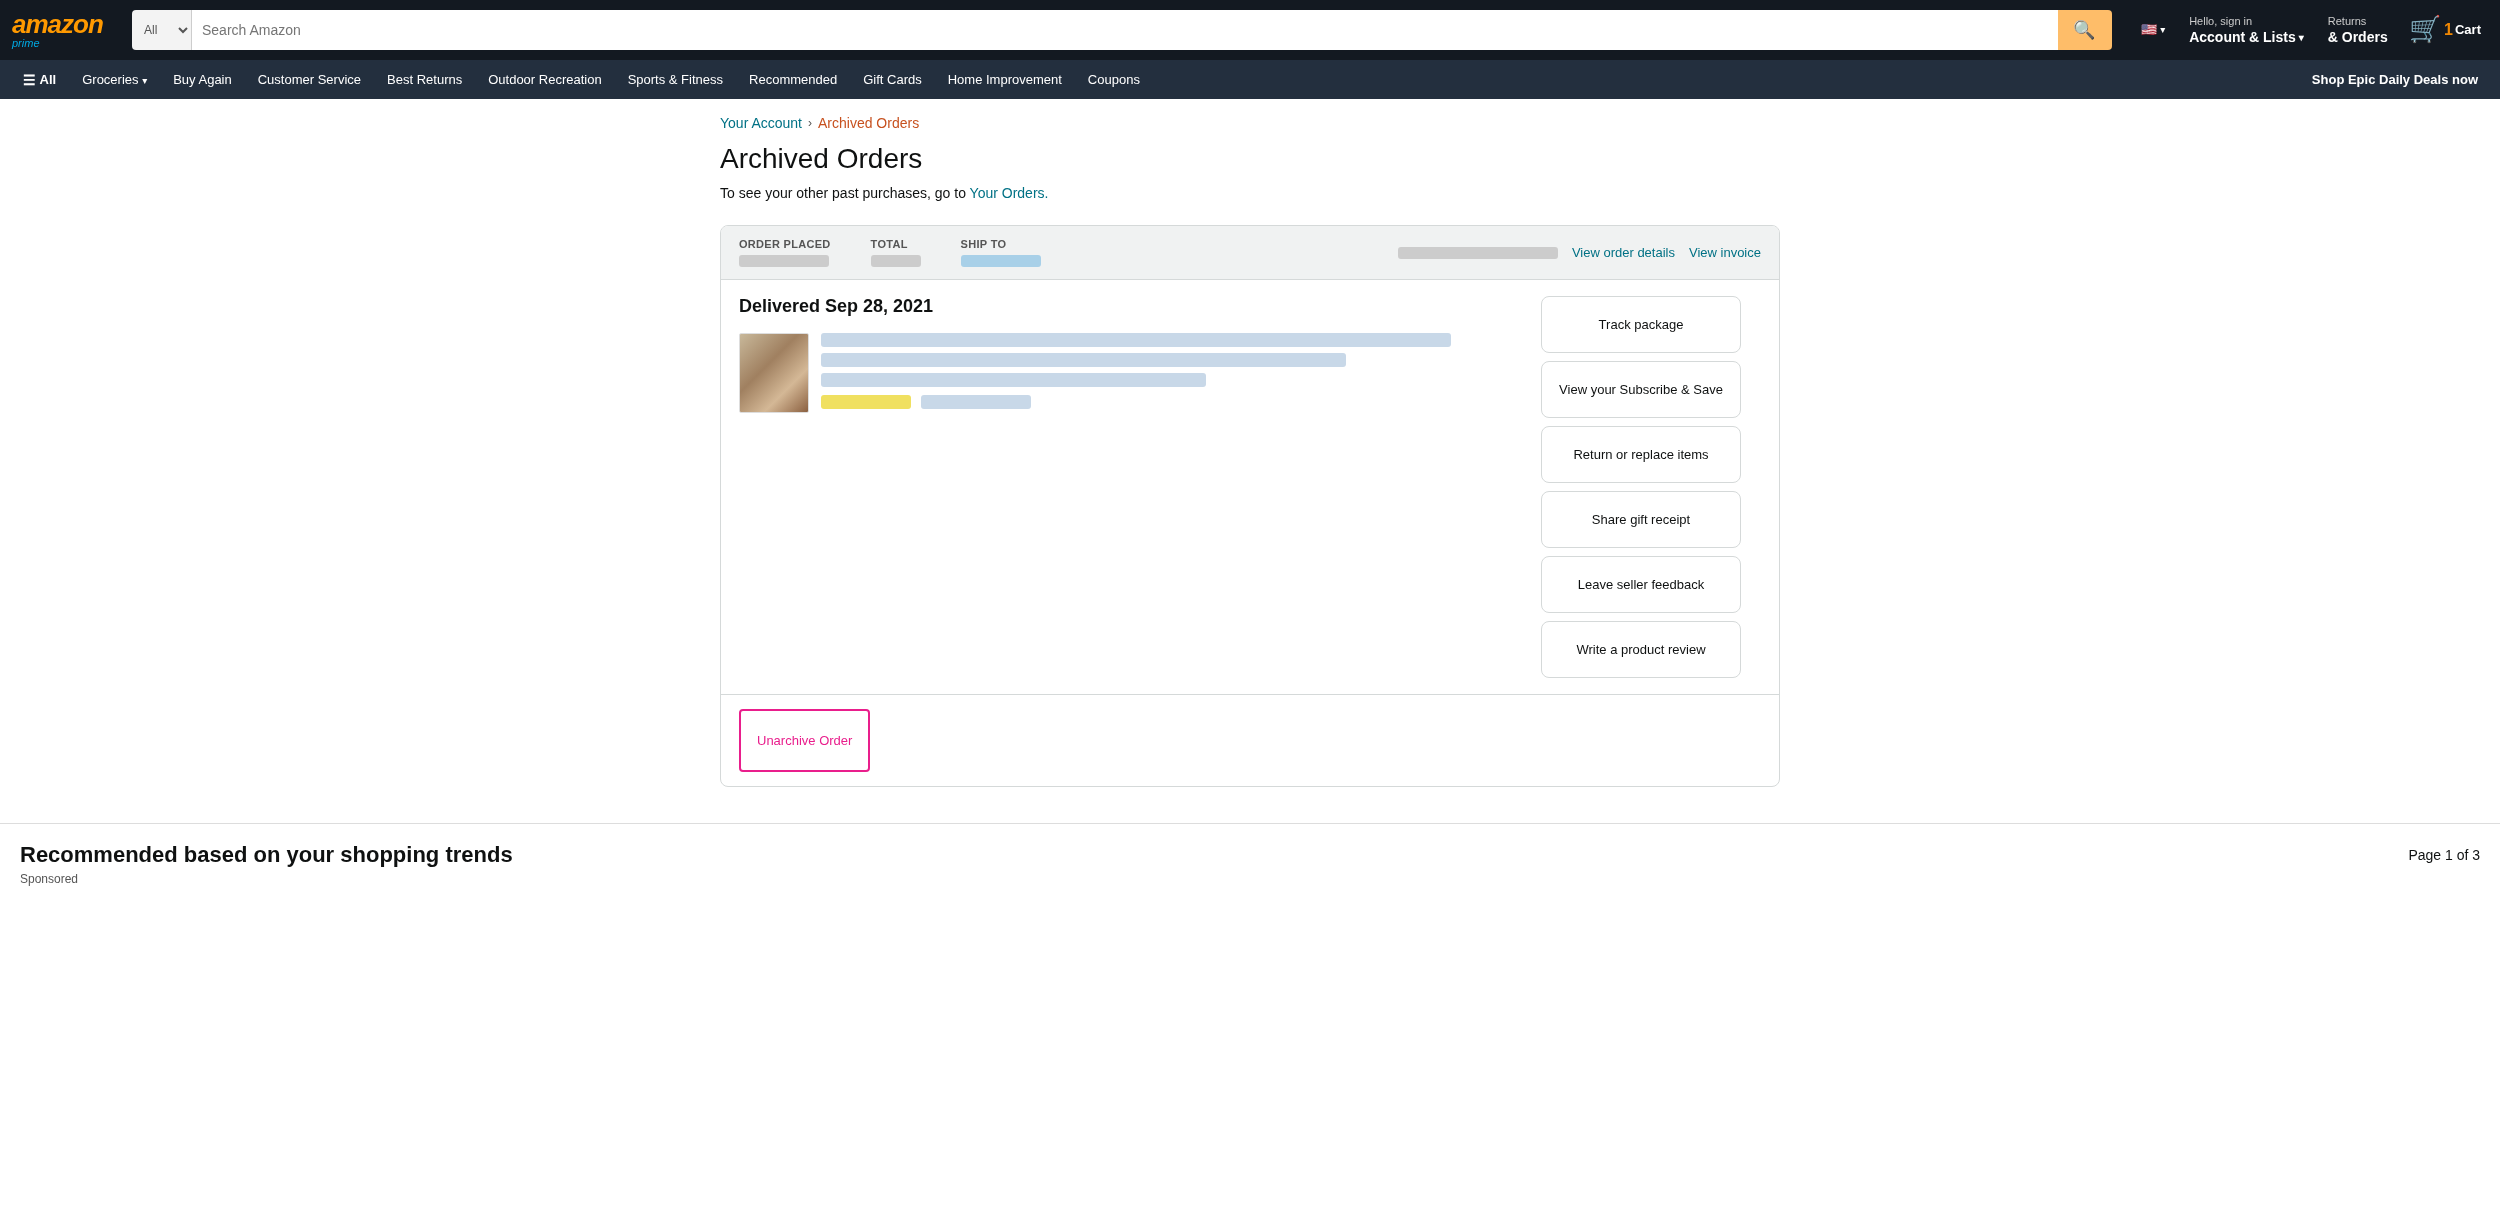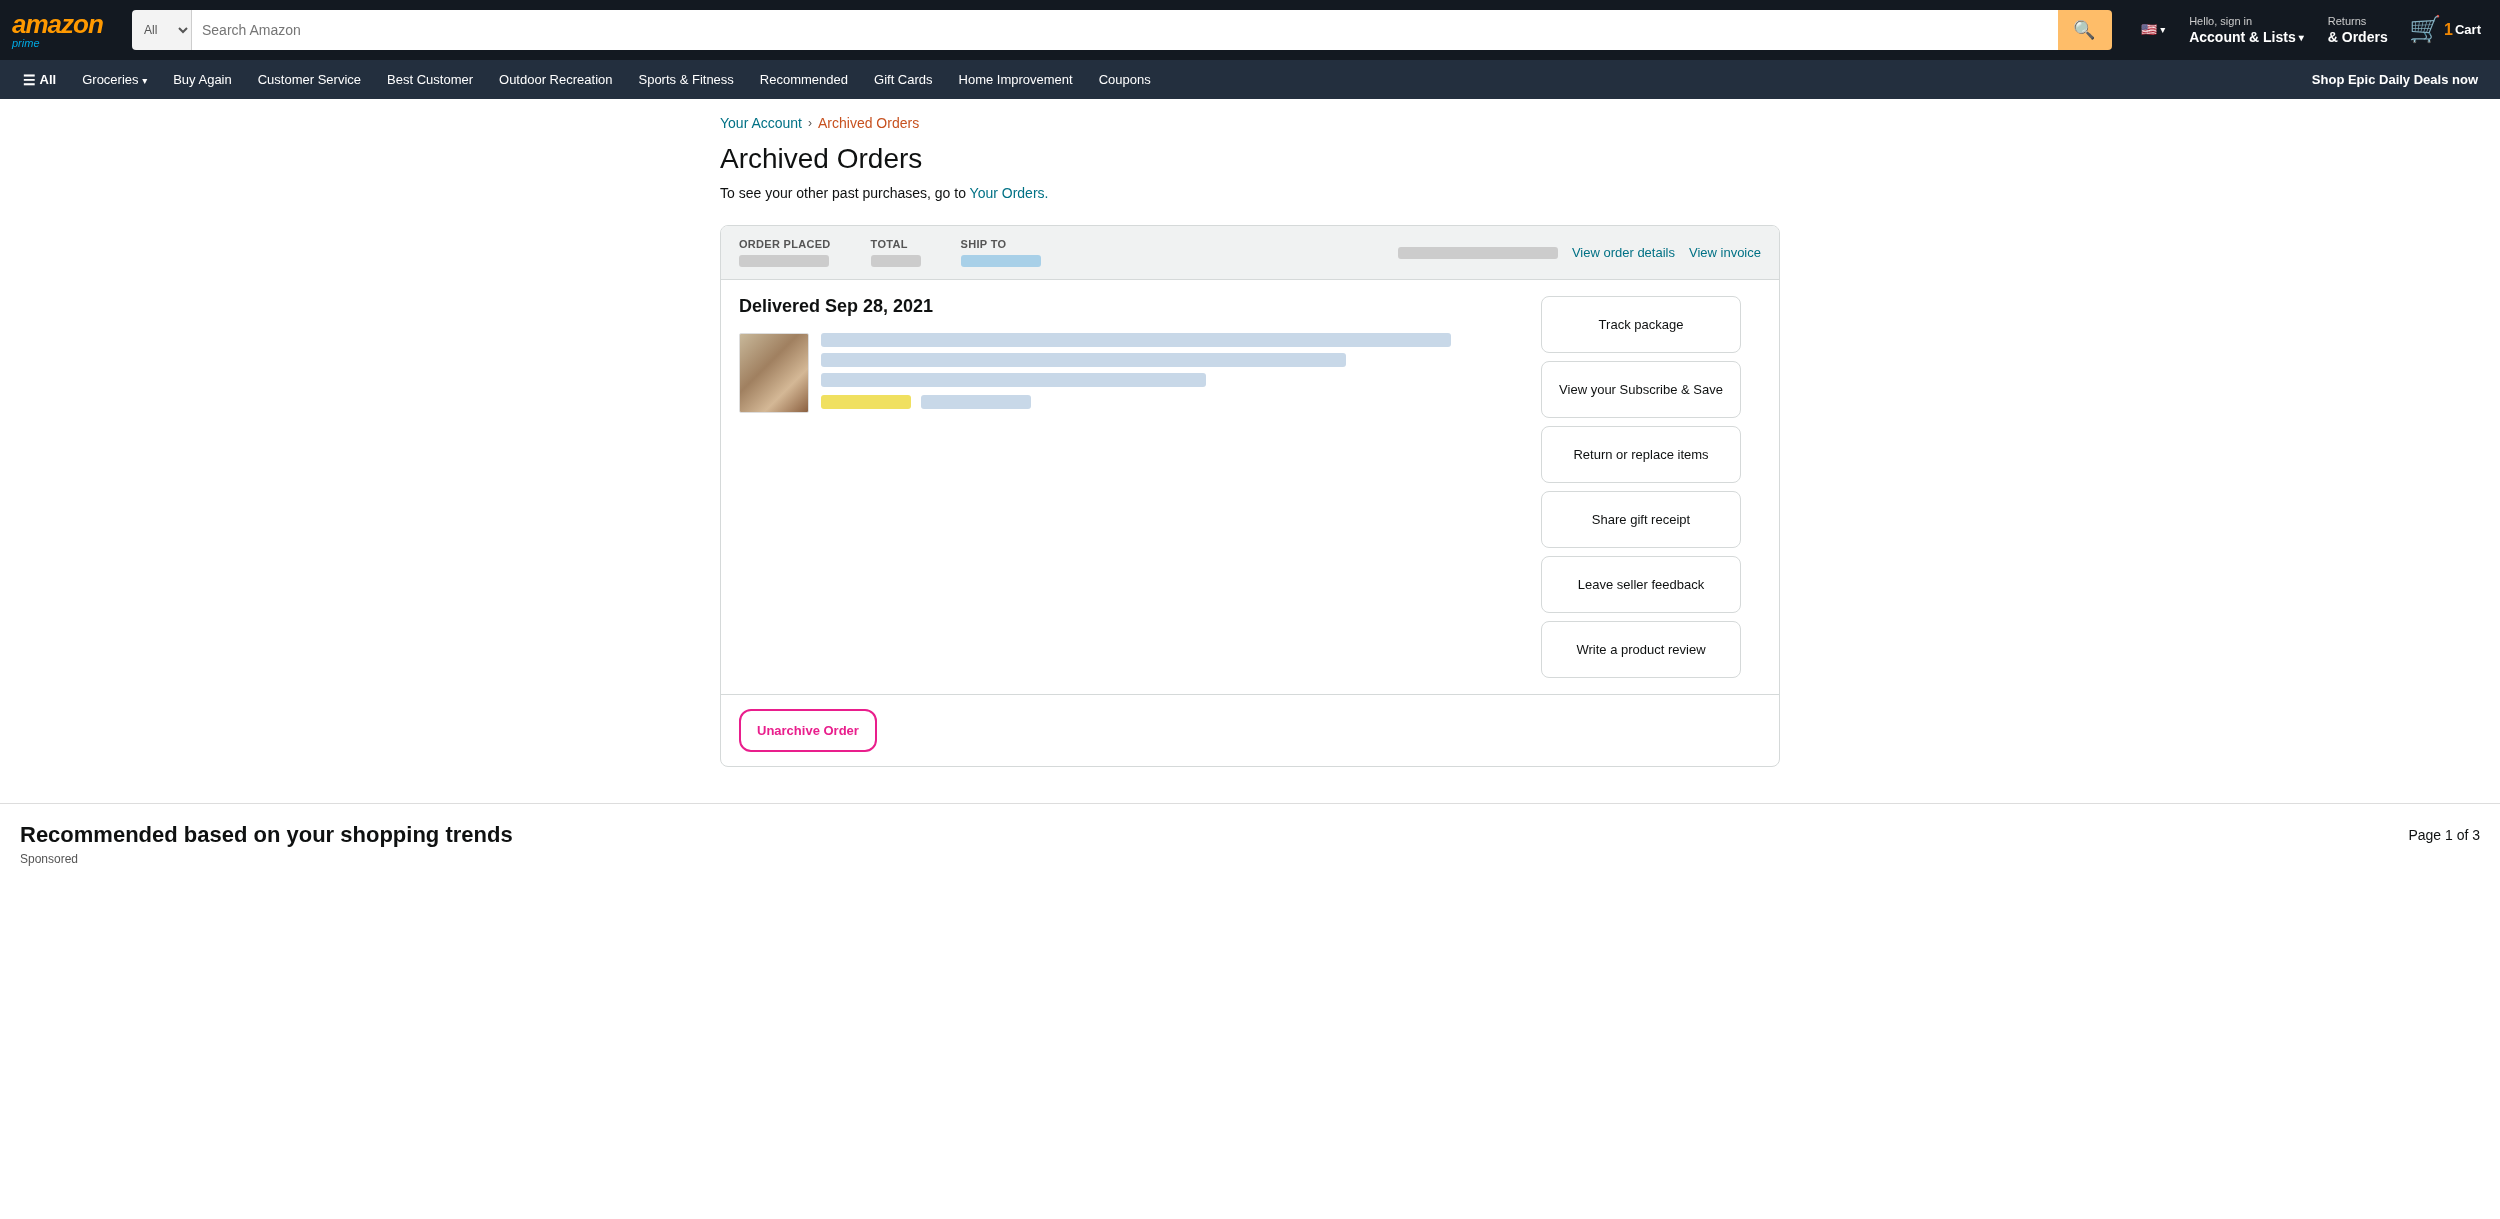--- a/index.html
+++ b/index.html
@@ -286,26 +286,26 @@
     }
 
     
     .order-footer {
       padding: 14px 18px;
       border-top: 1px solid #D5D9D9;
     }
     .unarchive-btn {
       background: #fff;
       border: 2px solid #E91E8C;
-      border-radius: 12px;
-      padding: 12px 16px;
+      border-radius: 4px;
+      padding: 22px 16px;
       font-size: 13px;
       color: #E91E8C;
       cursor: pointer;
-      font-weight: bold;
+      font-weight: normal;
     }
 
     
     .recommended-section {
       background: #fff;
       border-top: 1px solid #DDD;
       padding: 18px 20px 10px;
     }
     .recommended-header {
       display: flex;
@@ -388,21 +388,21 @@
 </nav>
 
 <nav class="sec-nav">
   <div class="sec-nav-item sec-nav-all">
     <span style="font-size:14px;">☰</span>
     <span>All</span>
   </div>
   <div class="sec-nav-item">Groceries <span style="font-size:10px;">▾</span></div>
   <div class="sec-nav-item">Buy Again</div>
   <div class="sec-nav-item">Customer Service</div>
-  <div class="sec-nav-item">Best Customer</div>
+  <div class="sec-nav-item">Best Returns</div>
   <div class="sec-nav-item">Outdoor Recreation</div>
   <div class="sec-nav-item">Sports &amp; Fitness</div>
   <div class="sec-nav-item">Recommended</div>
   <div class="sec-nav-item">Gift Cards</div>
   <div class="sec-nav-item">Home Improvement</div>
   <div class="sec-nav-item">Coupons</div>
   <div class="sec-nav-right">Shop Epic Daily Deals now</div>
 </nav>
 
 <div class="main-content">

